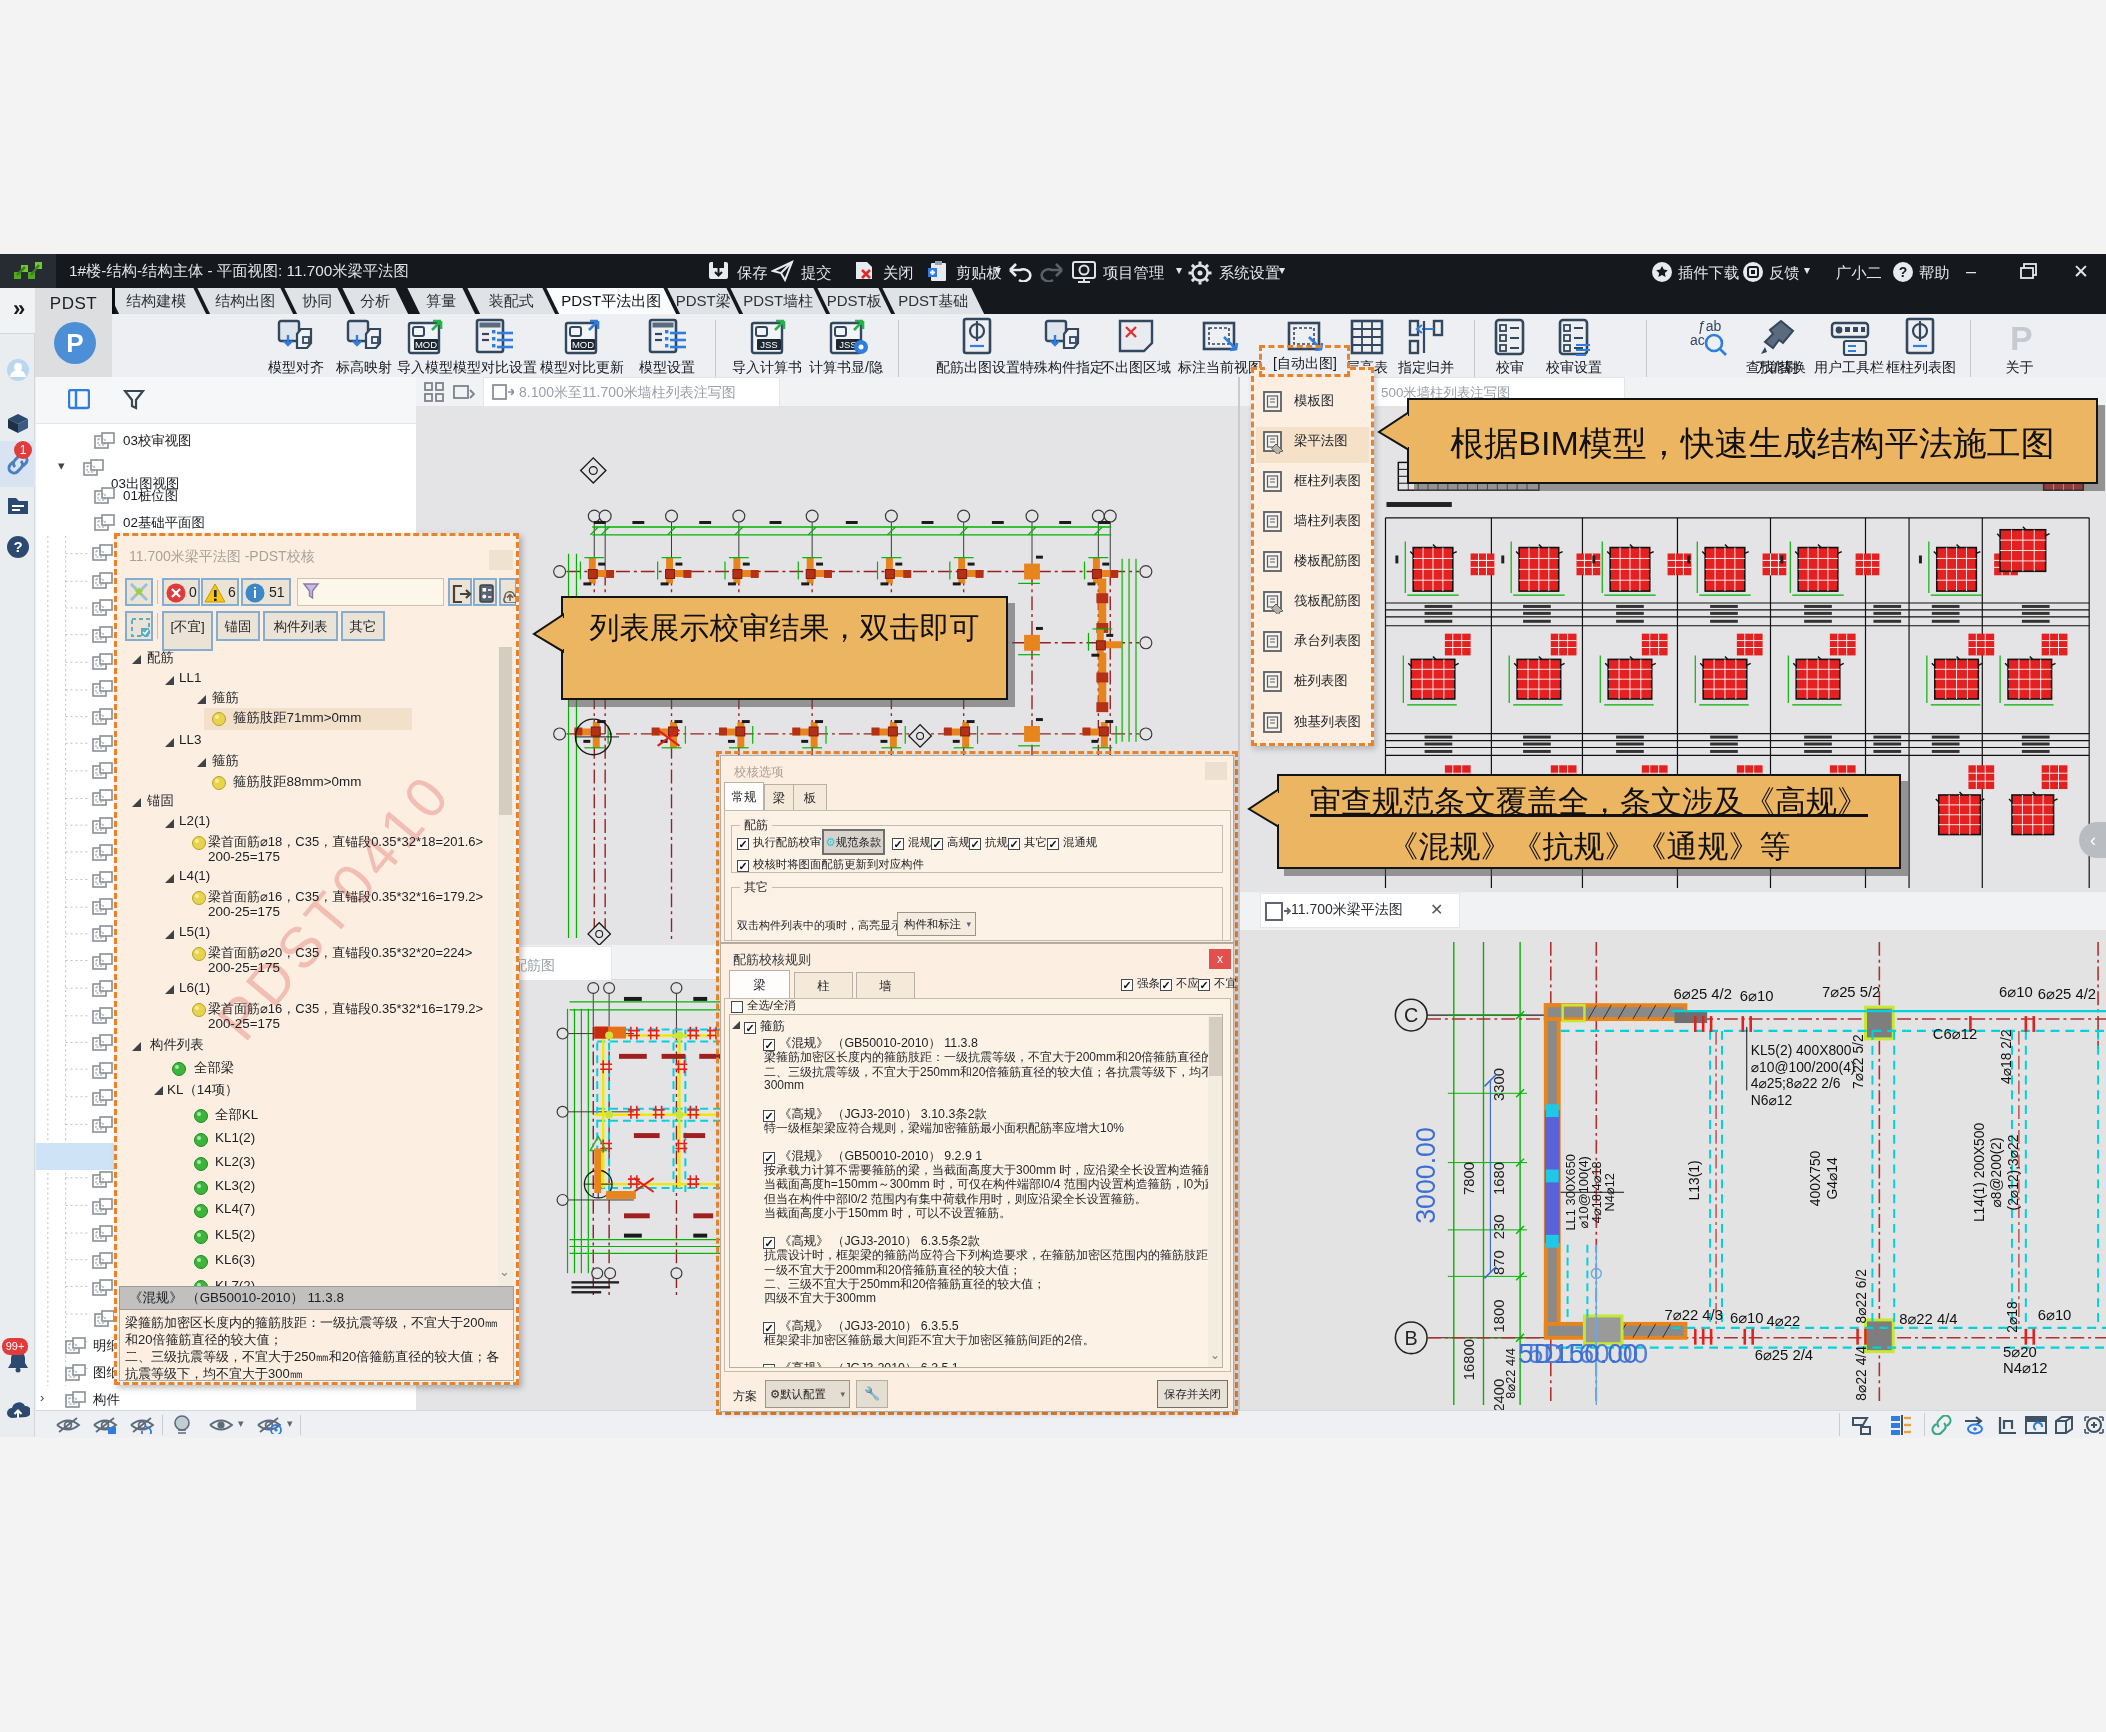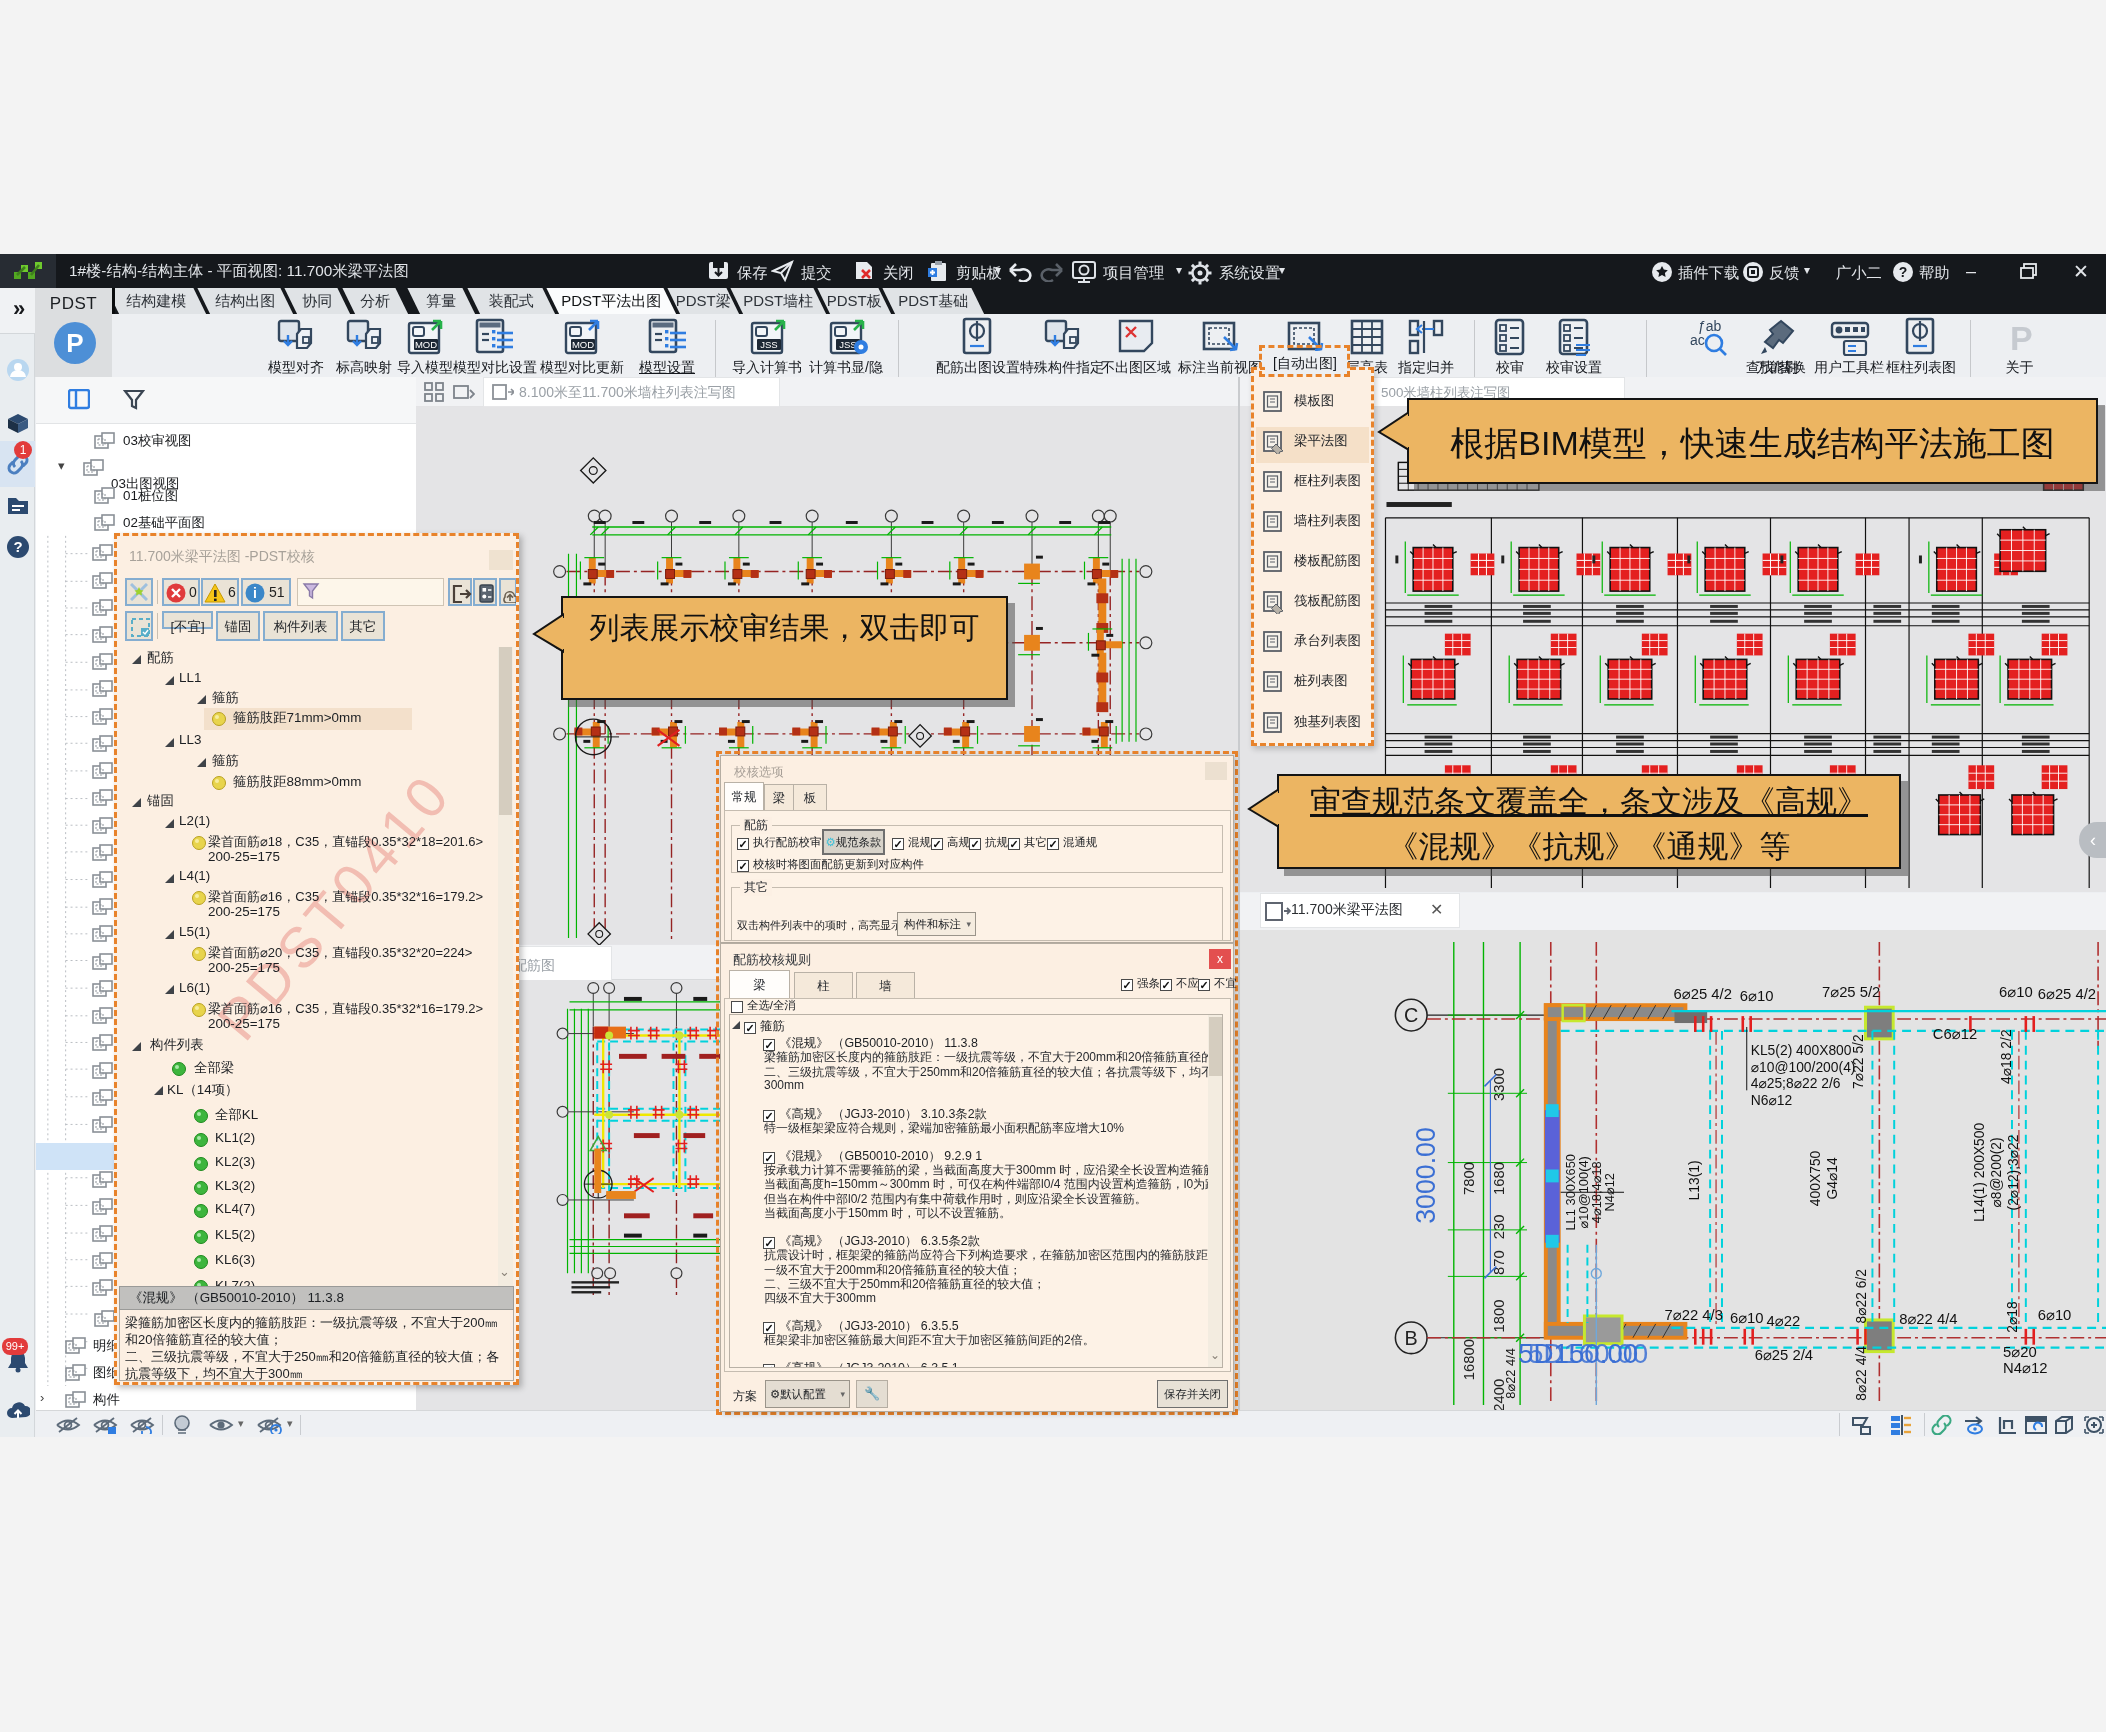--- a/index.html
+++ b/index.html
@@ -243,21 +243,21 @@
             <line x1="7" y1="17" x2="14" y2="17" stroke="#33475e" stroke-width="2.2"></line>
             <line x1="7" y1="23" x2="14" y2="23" stroke="#33475e" stroke-width="2.2"></line>
             <line x1="22" y1="16" x2="38" y2="16" stroke="#2f7de1" stroke-width="2.6"></line>
             <rect x="17" y="13" width="3.4" height="3.4" fill="#2f7de1"></rect>
             <line x1="22" y1="23" x2="38" y2="23" stroke="#2f7de1" stroke-width="2.6"></line>
             <rect x="17" y="20" width="3.4" height="3.4" fill="#2f7de1"></rect>
             <line x1="22" y1="30" x2="38" y2="30" stroke="#2f7de1" stroke-width="2.6"></line>
             <rect x="17" y="27" width="3.4" height="3.4" fill="#2f7de1"></rect>
           </svg>
         </div>
-        <div class="rlb" style="left:471px;width:168px;text-decoration:underline;">模型设置</div>
+        <div class="rlb" style="left:471px;width:168px;">模型设置</div>
         <div class="ric" style="left:636px;">
           <svg class="abs" style="left:0px;top:0px;" width="42" height="42" viewBox="0 0 42 42">
             <rect x="4" y="6" width="30" height="30" rx="2" fill="#f2f5f8" stroke="#33475e" stroke-width="2.4"></rect>
             <rect x="8" y="10" width="11" height="9" rx="2" fill="none" stroke="#33475e" stroke-width="2"></rect>
             <path d="M28 4 l8 0 m0 0 l0 8 m0 -8 l-9 9" stroke="#27b24a" stroke-width="2.6" fill="none"></path>
             <rect x="9" y="22" width="24" height="11" rx="1" fill="#1d2835"></rect>
             <text x="21" y="31" font-size="9.5" fill="#fff" text-anchor="middle" font-family="Liberation Sans">JSS</text>
           </svg>
         </div>
         <div class="rlb" style="left:571px;width:168px;">导入计算书</div>
@@ -1689,21 +1689,21 @@
           </svg>
         </div>
         <div class="pbtn" style="left:8px;top:75px;width:28px;height:30px;">
           <svg class="abs" style="left:4px;top:5px;" width="20" height="20" viewBox="0 0 20 20">
             <rect x="1" y="1" width="17" height="17" fill="none" stroke="#59aec8" stroke-width="2" stroke-dasharray="4 3"></rect>
             <rect x="10" y="10" width="8" height="8" fill="#59aec8"></rect>
             <path d="M12 14 l2 2 3 -4" stroke="#fff" stroke-width="1.4" fill="none"></path>
           </svg>
         </div>
         <div class="abs" style="left:40px;top:77px;width:1px;height:26px;background:#c9bfb2;"></div>
-        <div class="pbtn" style="left:45px;top:75px;width:51px;height:18px;text-align:center;font-size:13.4px;color:#23262a;line-height:27px;">[不宜]</div>
+        <div class="pbtn" style="left:45px;top:75px;width:51px;height:40px;text-align:center;font-size:13.4px;color:#23262a;line-height:27px;">[不宜]</div>
         <div class="pbtn" style="left:99px;top:75px;width:44px;height:30px;text-align:center;font-size:13.4px;color:#23262a;line-height:27px;">锚固</div>
         <div class="pbtn" style="left:146px;top:75px;width:75px;height:30px;text-align:center;font-size:13.4px;color:#23262a;line-height:27px;">构件列表</div>
         <div class="pbtn" style="left:224px;top:75px;width:44px;height:30px;text-align:center;font-size:13.4px;color:#23262a;line-height:27px;">其它</div>
         <div class="abs" style="left:30px;top:198px;width:371px;height:396px;overflow:hidden;">
           <div class="abs" style="left:-40px;top:139px;font-size:57px;letter-spacing:6px;color:rgba(232,140,130,.5);transform:rotate(-50deg);transform-origin:center;white-space:nowrap;width:455px;text-align:center;">PDST0410</div>
         </div>
         <svg class="abs" style="left:15px;top:119px;" width="9" height="9" viewBox="0 0 9 9">
           <path d="M9 0 L9 9 L0 9 Z" fill="#3f4348"></path>
         </svg>
         <div class="abs" style="left:30px;top:113px;font-size:13.4px;color:#1c1f23;white-space:nowrap;">配筋</div>

